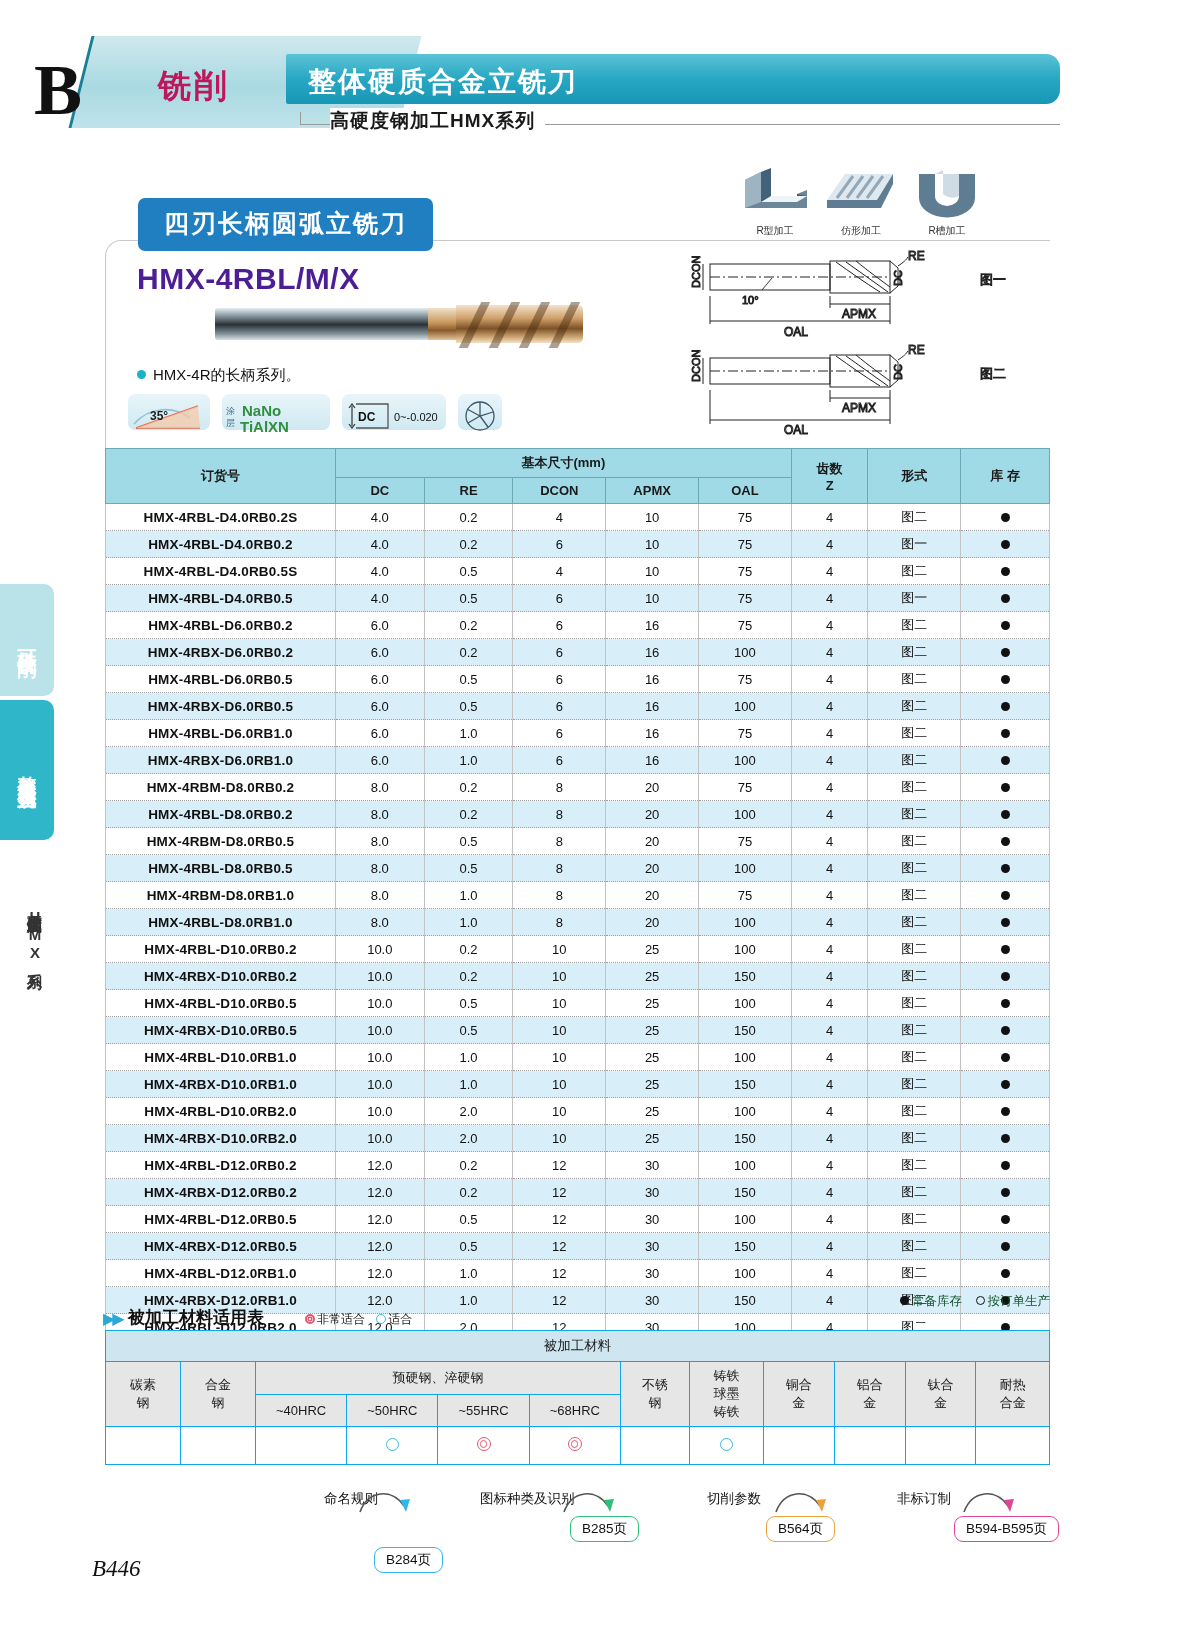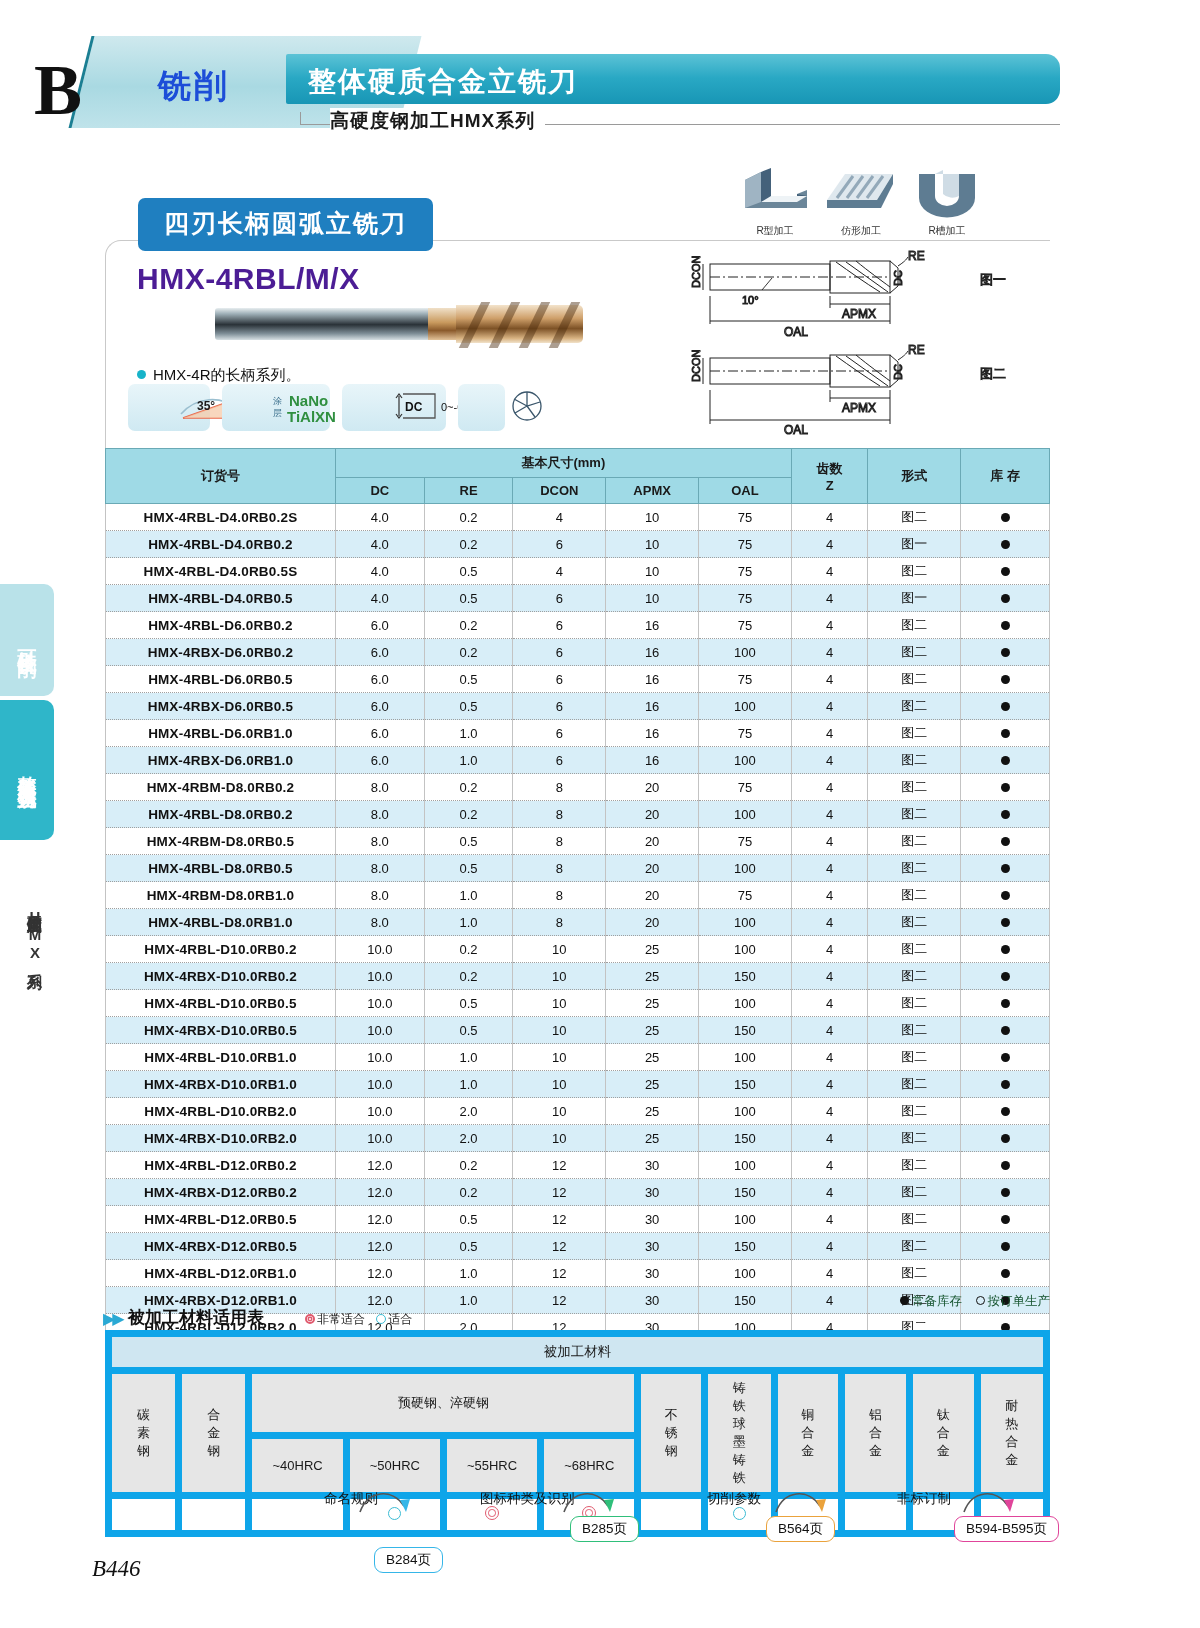--- a/index.html
+++ b/index.html
@@ -19,21 +19,21 @@
     font-size: 72px; font-weight: 700; color: #111; line-height: 1;
   }
   .hdr-slab {
     position: absolute; left: 80px; top: 8px; width: 330px; height: 92px;
     background: linear-gradient(180deg,#cfe9ee 0%, #a9d9e2 55%, #bfe3ea 100%);
     transform: skewX(-14deg);
     border-left: 3px solid #1b7f93;
   }
   .hdr-slab-label {
     position: absolute; left: 158px; top: 36px;
-    font-size: 33px; font-weight: 700; color: #1d4ed8; letter-spacing: 3px;
+    font-size: 33px; font-weight: 700; color: #be185d; letter-spacing: 3px;
   }
   .hdr-bar {
     position: absolute; left: 286px; top: 26px; width: 774px; height: 50px;
     background: linear-gradient(180deg,#5cc3d6 0%, #29a8c4 48%, #1896b5 100%);
     border-radius: 2px 14px 14px 2px;
   }
   .hdr-bar-label {
     position: absolute; left: 22px; top: 9px;
     font-size: 28px; font-weight: 700; color: #fff; letter-spacing: 2px;
   }
@@ -115,22 +115,22 @@
   }
 
   
   .bullet-line { position: absolute; left: 137px; top: 366px; font-size: 15px; color: #111; }
   .bullet-dot {
     display: inline-block; width: 9px; height: 9px; border-radius: 50%;
     background: #17b3c9; margin-right: 7px; vertical-align: 1px;
   }
 
   
-  .feat { position: absolute; top: 384px; height: 47px; border-radius: 7px;
-          background: linear-gradient(180deg,#e8f5f9 0%, #cfe9f2 100%); padding-left: 47px; }
+  .feat { position: absolute; top: 394px; height: 36px; border-radius: 7px;
+          background: linear-gradient(180deg,#e8f5f9 0%, #cfe9f2 100%); }
   .feat-1 { left: 128px; width: 82px; }
   .feat-2 { left: 222px; width: 108px; }
   .feat-3 { left: 342px; width: 104px; }
   .feat-4 { left: 458px; width: 44px; }
 
   
   .draw-wrap { position: absolute; left: 650px; top: 246px; width: 400px; height: 200px; }
 
   
   table { border-collapse: collapse; }
@@ -171,21 +171,21 @@
              position:relative;vertical-align:-1px;margin-right:2px;}
   .key-red::after{content:"";position:absolute;left:2px;top:2px;width:2px;height:2px;border-radius:50%;
              box-shadow:0 0 0 1.5px #e05a6e;}
   .key-cyan{ display:inline-block;width:10px;height:10px;border-radius:50%;border:1.6px solid #3bbcd4;
              vertical-align:-1px;margin:0 2px 0 8px;}
 
   .mat-table {
     position: absolute; left: 105px; top: 1330px; width: 945px; font-size: 13px;
   }
   .mat-table td, .mat-table th {
-    border: 7px solid #0ea5e9; text-align: center; color: #1a1a1a;
+    border: 1px solid #0ea5e9; text-align: center; color: #1a1a1a;
   }
   .mat-table .band { background: #cfe6f1; font-weight: 400; padding: 6px; font-size: 13.5px; }
   .mat-table .hd { background: #e6e6e6; padding: 5px 20px; font-weight: 400; height: 28px; }
   .mat-table .val { height: 38px; background: #fff; }
   .mk-cyan {
     display:inline-block;width:13px;height:13px;border-radius:50%;
     border:1.8px solid #3bbcd4;
   }
   .mk-red {
     display:inline-block;width:14px;height:14px;border-radius:50%;

